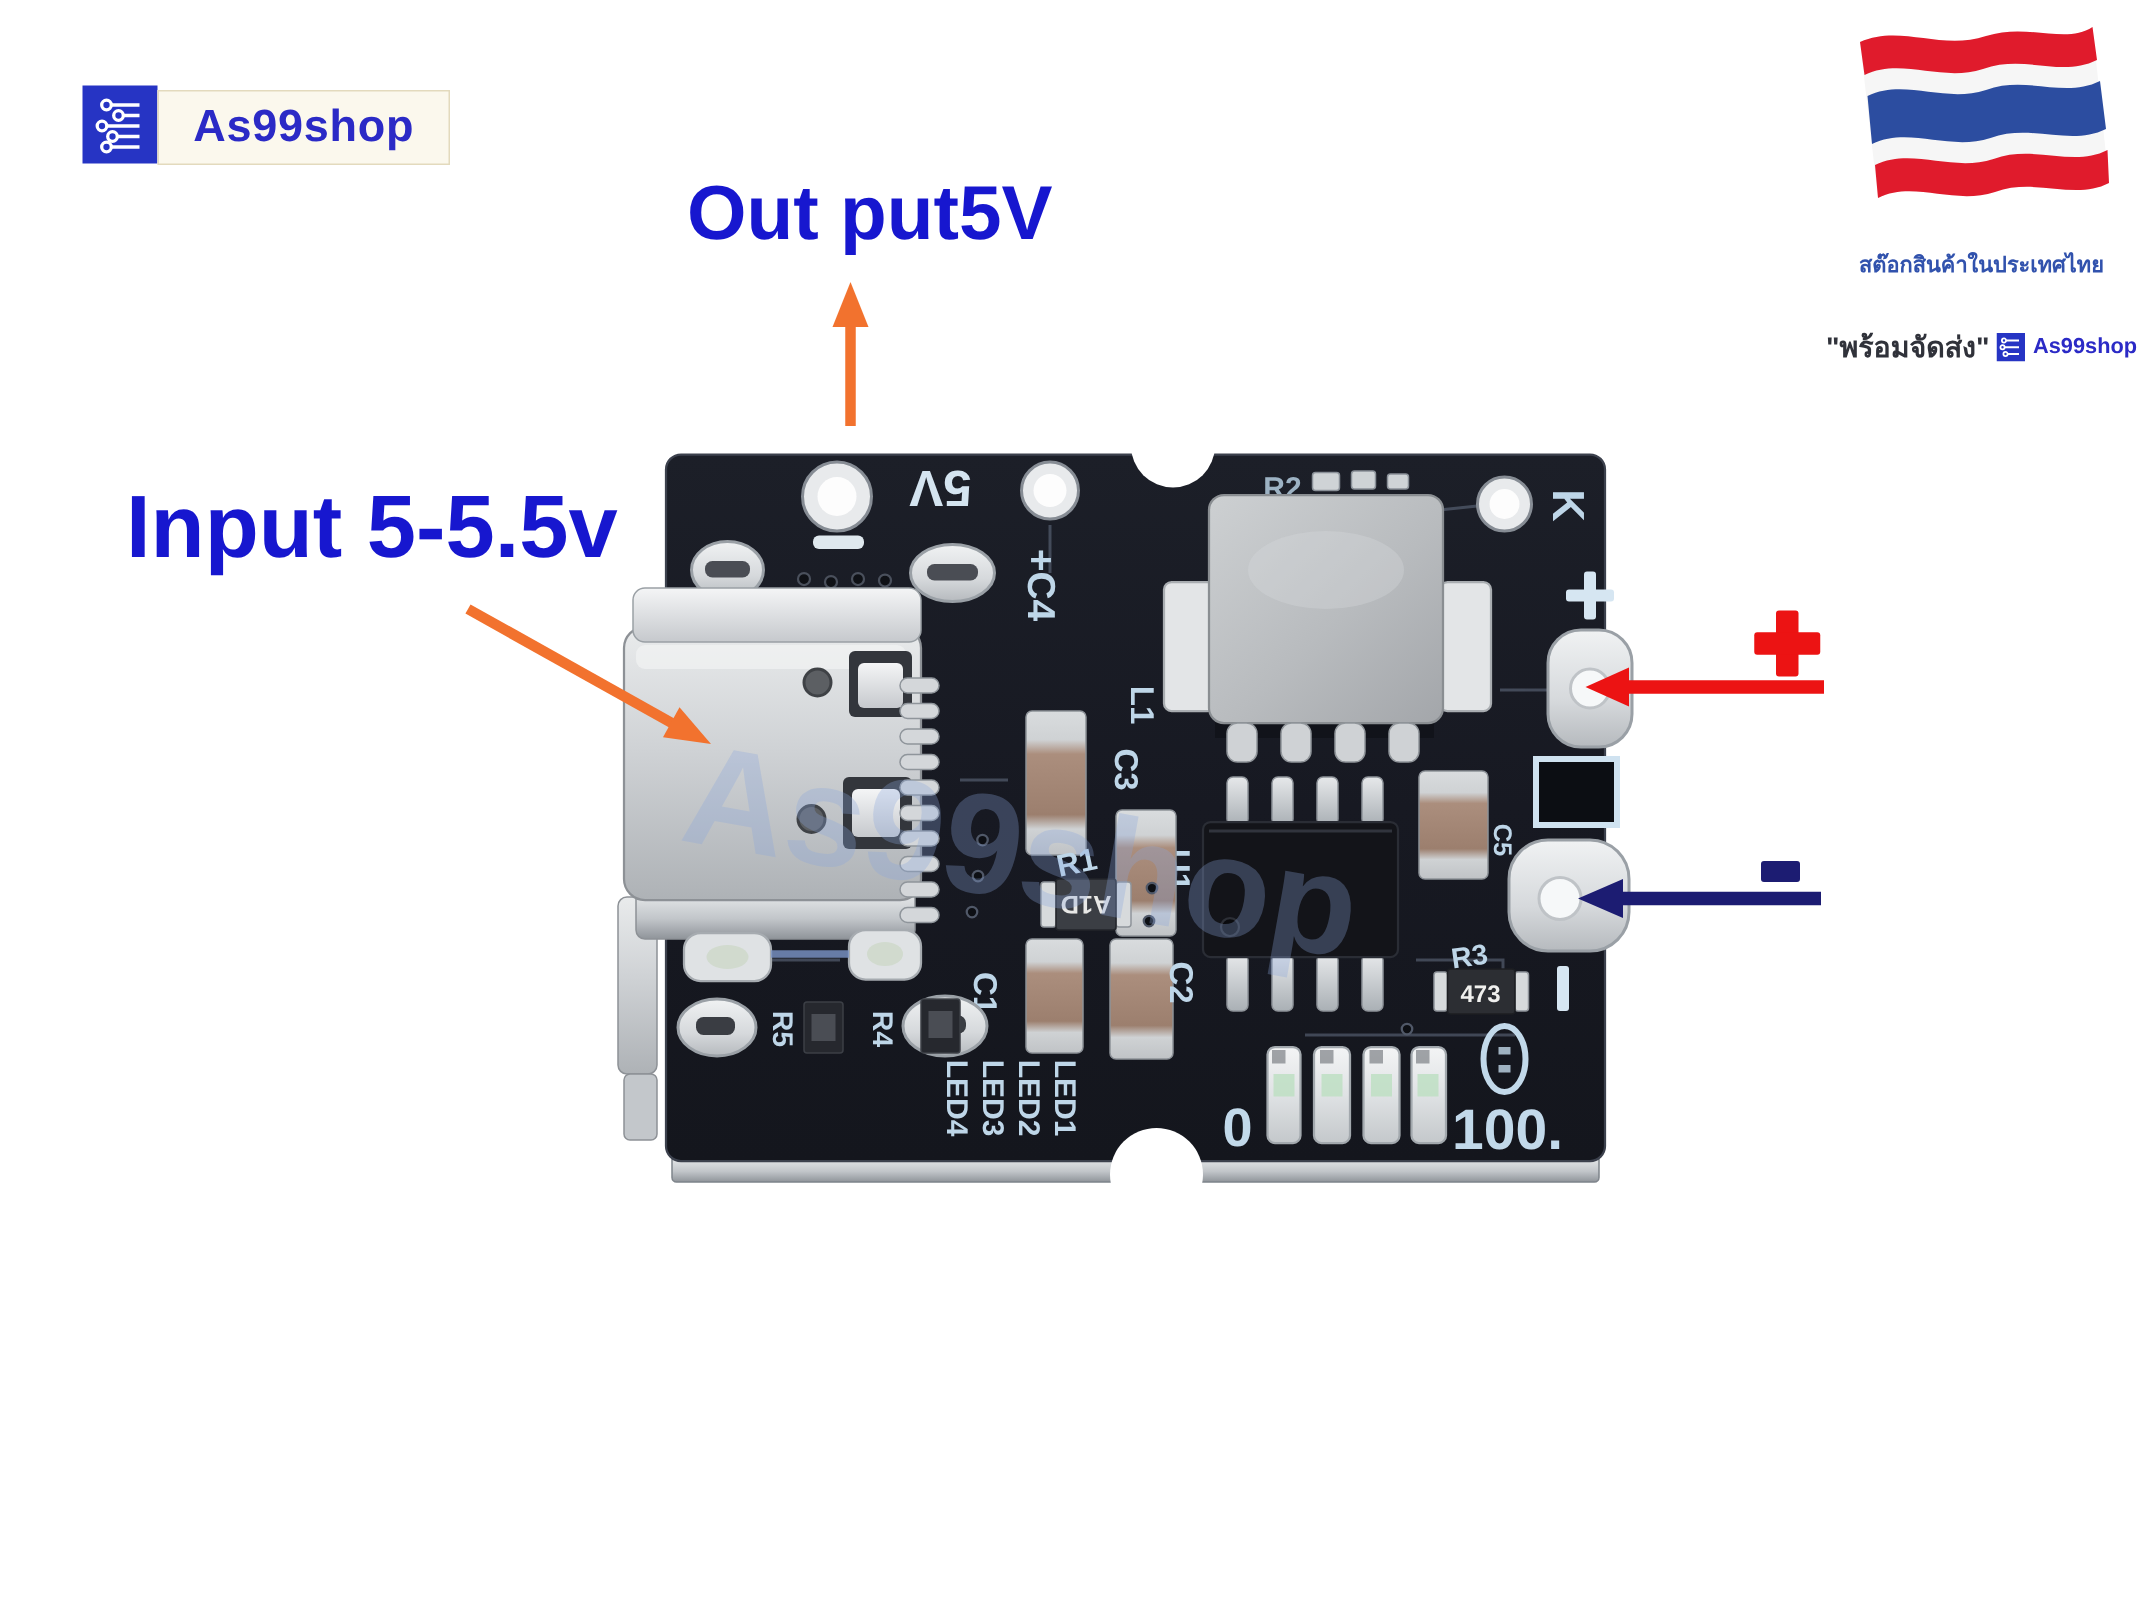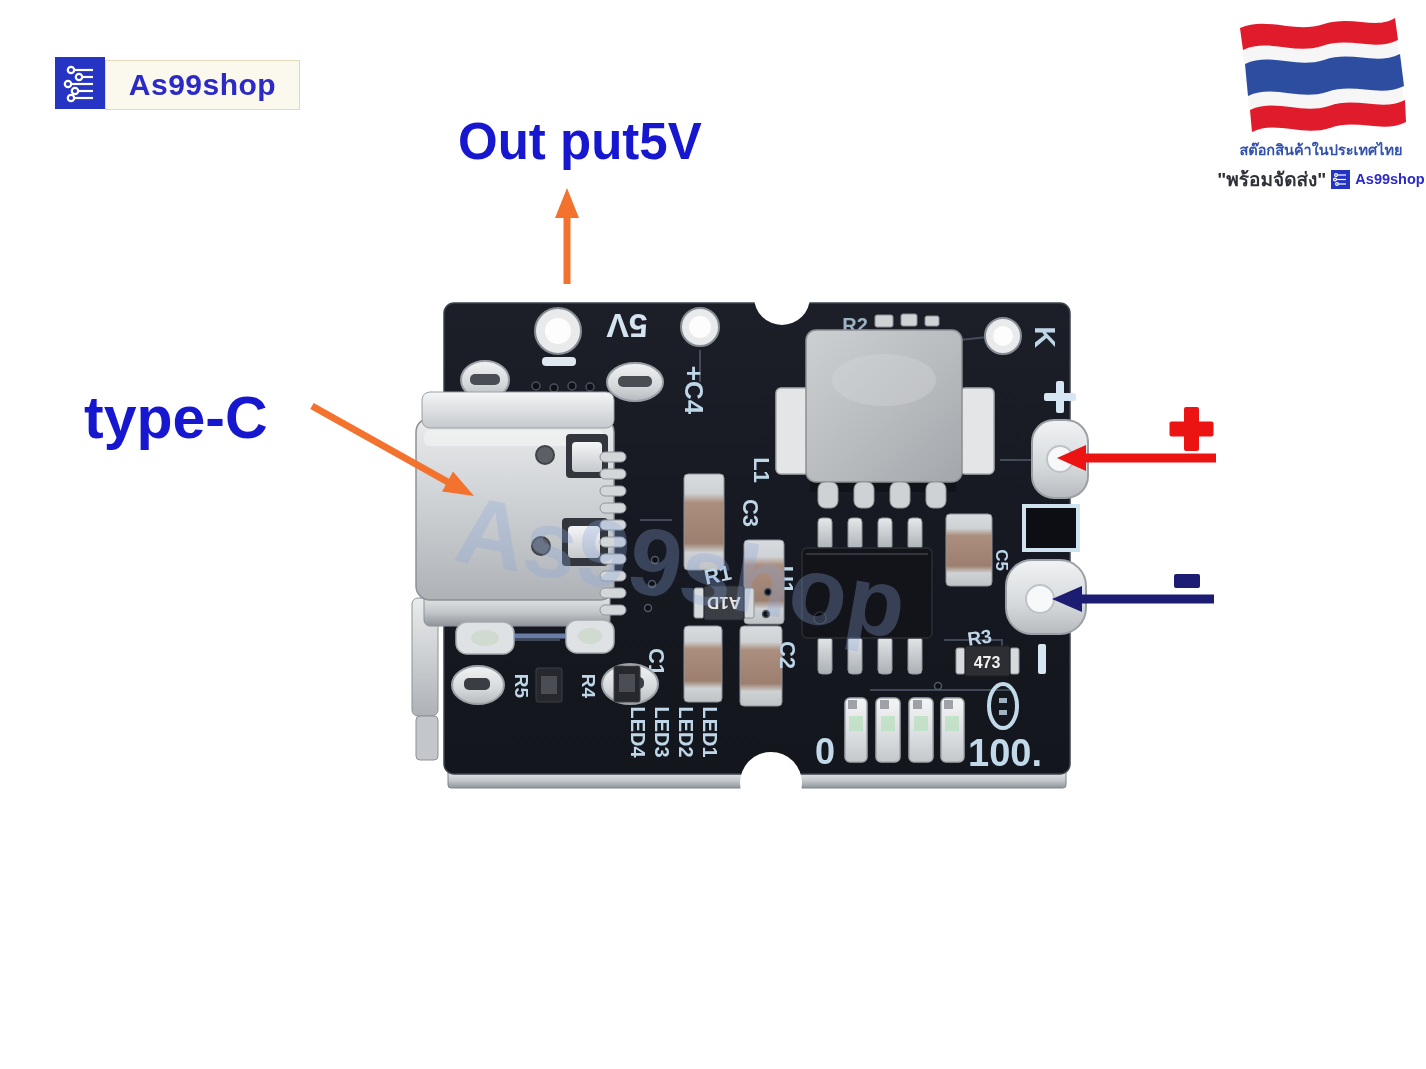--- a/index.html
+++ b/index.html
@@ -9,21 +9,21 @@
   }
   
   .logo-badge{position:absolute;left:55px;top:57px;display:flex;align-items:stretch;}
   .logo-square{width:50px;height:52px;background:#2634c4;display:flex;align-items:center;justify-content:center;}
   .logo-panel{
     width:193px;height:48px;margin-top:3px;background:#fbf8ed;border:1px solid #e3dabd;
     display:flex;align-items:center;justify-content:center;
   }
   .logo-text{font-size:30px;font-weight:bold;color:#2b2ac6;letter-spacing:.5px;}
   
-  .flag-badge{position:absolute;left:1232px;top:8px;width:178px;display:flex;flex-direction:column;align-items:center;}
+  .flag-badge{position:absolute;left:1232px;top:8px;width:178px;display:flex;flex-direction:column;align-items:center;gap:26px;}
   .flag-caption1{font-size:14.5px;font-weight:bold;color:#3152ad;white-space:nowrap;margin-top:2px;}
   .flag-caption-row{display:flex;align-items:center;gap:5px;margin-top:3px;}
   .flag-caption2{font-size:19px;font-weight:bold;color:#30323a;white-space:nowrap;}
   .flag-brand{font-size:14.5px;font-weight:bold;color:#2b2ac6;white-space:nowrap;}
   
   .ann{position:absolute;font-weight:bold;color:#1717cf;line-height:1;white-space:nowrap;}
   .ann-out{left:458px;top:116px;font-size:51px;text-align:center;}
   .ann-input{left:84px;top:318px;font-size:59px;line-height:1.13;}
   .ann-bat{left:1196px;top:464px;font-size:86px;}
   
@@ -78,22 +78,22 @@
             <line x1="5.5" y1="9.5" x2="15" y2="9.5"></line>
           <circle cx="6" cy="14" r="1.4"></circle>
             <line x1="7.5" y1="14" x2="15" y2="14"></line>
         </g>
       </svg>
       <span class="flag-brand">As99shop</span>
     </div>
   </div>
 
   <div class="ann ann-out">Out put5V</div>
-  <div class="ann ann-input"><br>
-    <span>type-C</span></div>
+  <div class="ann ann-input"><span>Input 5-5.5v</span><br>
+    </div>
 
   <div class="pcb-wrap">
   <svg width="695" height="510" viewBox="405 290 695 510">
     <defs>
       <linearGradient id="boardGrad" x1="0" y1="0" x2="0" y2="1">
         <stop offset="0" stop-color="#1c1f28"></stop>
             <stop offset=".5" stop-color="#171922"></stop>
             <stop offset="1" stop-color="#14161d"></stop>
       </linearGradient>
       <linearGradient id="stripGrad" x1="0" y1="0" x2="0" y2="1">

